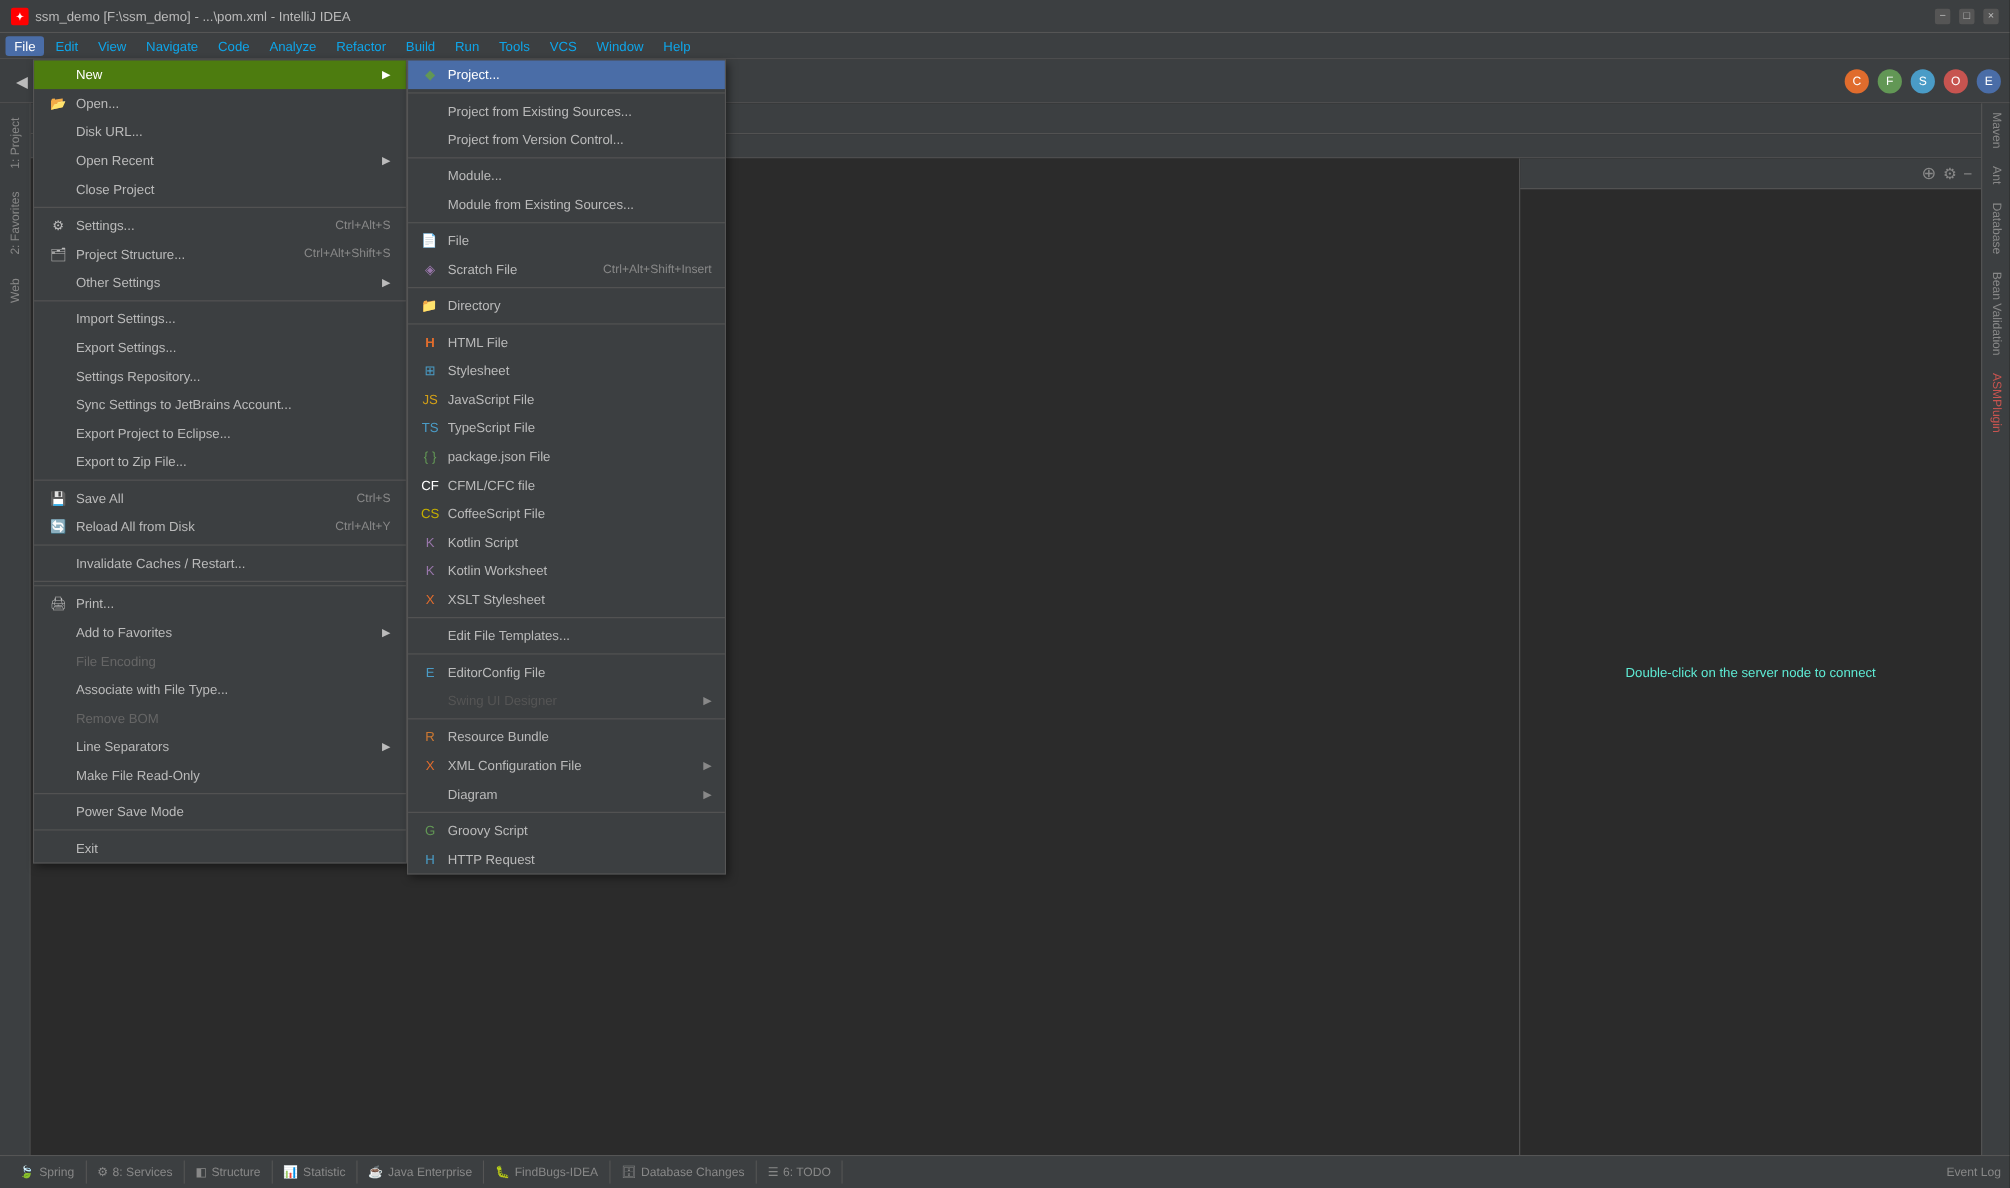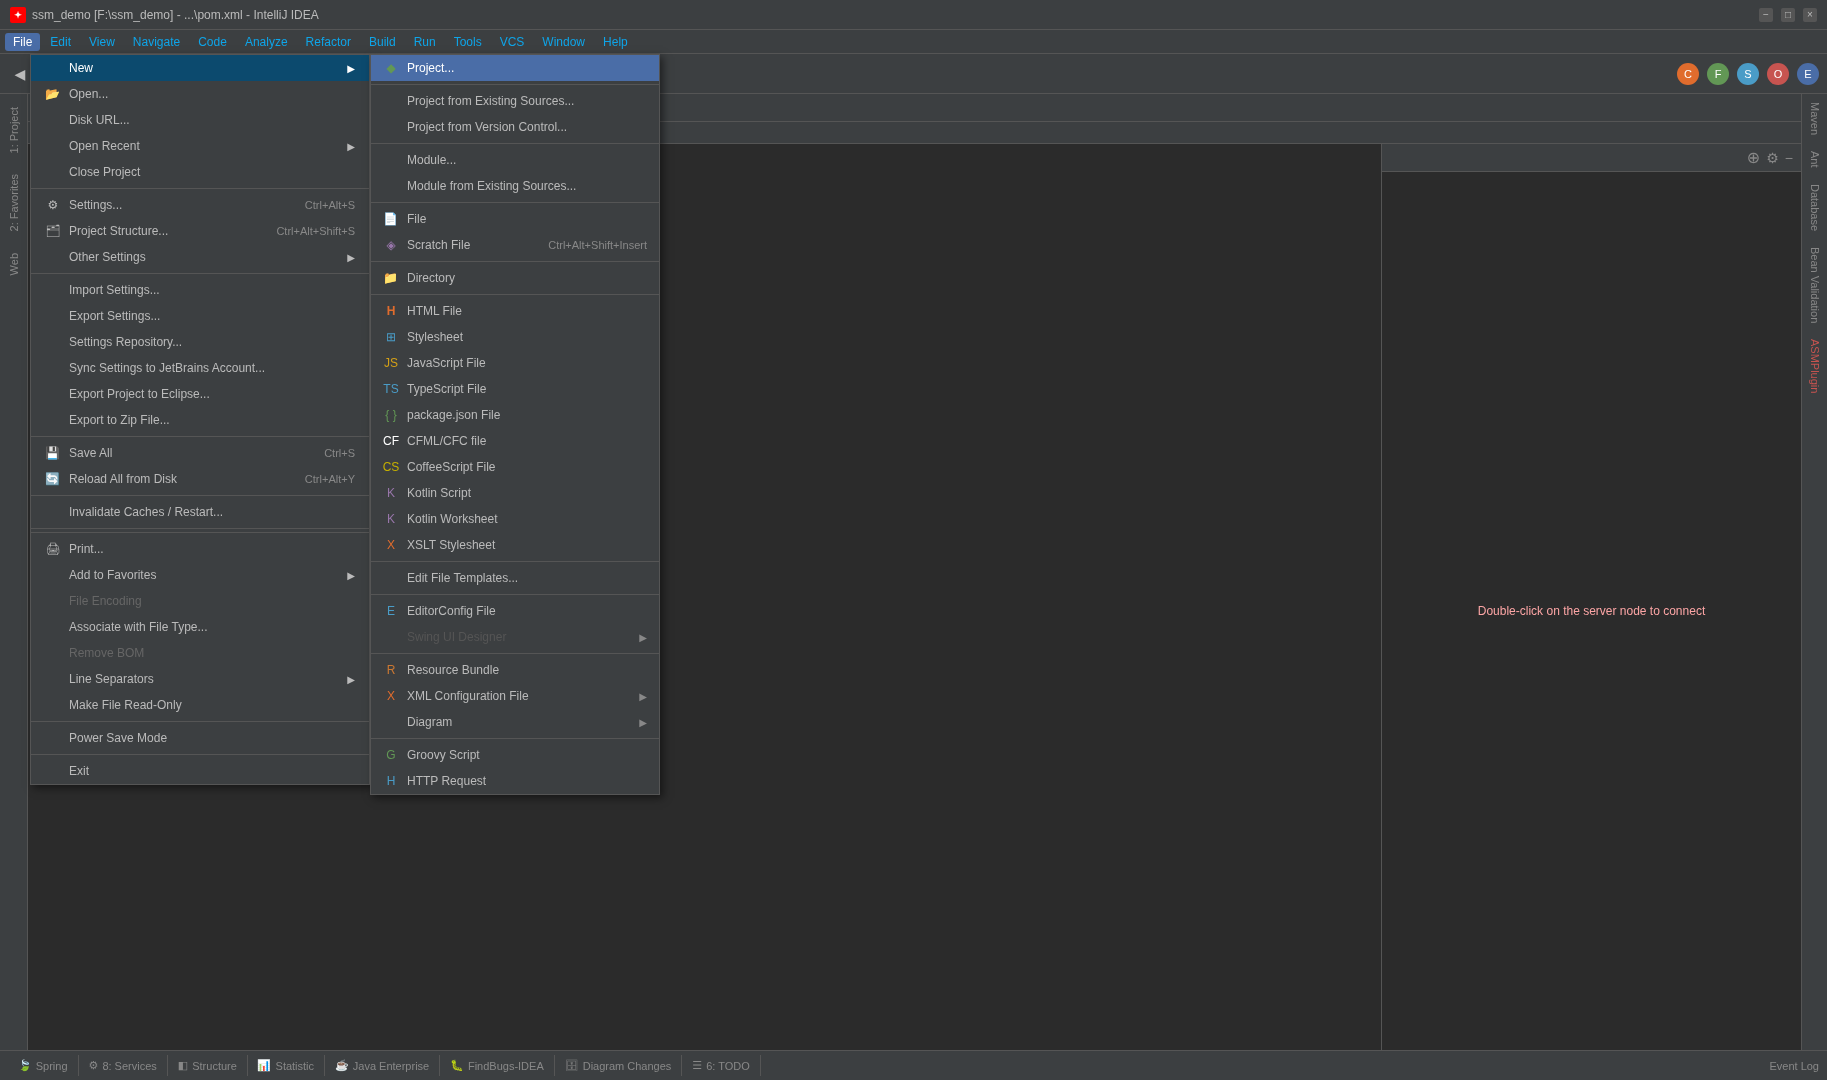--- a/index.html
+++ b/index.html
@@ -355,21 +355,21 @@
       align-items: center;
       padding: 0 10px;
       font-size: 11px;
       color: #888;
       border-bottom: 1px solid #555;
       gap: 4px;
     }
     .breadcrumb-sep { color: #555; }
 
     .new-item-highlighted {
-      background: #0c4a6e;
+      background: #4d7c0f;
       color: white;
     }
     .new-item-highlighted .dropdown-arrow { color: white; }
   </style>
 </head>
 <body>
 
 <div id="title-bar">
   <div id="title-bar-left">
     <div id="app-icon">
@@ -502,21 +502,21 @@
         <div class="code-line"><span class="code-text">&nbsp;&nbsp;&nbsp;&nbsp;&lt;</span><span class="code-tag">properties</span><span class="code-text">&gt;</span></div>
         <div class="code-line"><span class="code-text">&nbsp;&nbsp;&nbsp;&nbsp;&nbsp;&nbsp;&nbsp;&nbsp;&lt;</span><span class="code-tag">thymeleaf.version</span><span class="code-text">&gt;</span></div>
       </div>
 
       <div style="width:420px;background:#2b2b2b;border-left:1px solid #555;display:flex;flex-direction:column;">
         <div style="height:28px;background:#3c3f41;display:flex;align-items:center;padding:0 8px;justify-content:flex-end;gap:6px;border-bottom:1px solid #555;">
           <span style="font-size:16px;color:#888;cursor:pointer;">⊕</span>
           <span style="font-size:14px;color:#888;cursor:pointer;">⚙</span>
           <span style="font-size:14px;color:#888;cursor:pointer;">−</span>
         </div>
-        <div style="flex:1;display:flex;align-items:center;justify-content:center;color:#fca5a5;font-size:12px;">
+        <div style="flex:1;display:flex;align-items:center;justify-content:center;color:#5eead4;font-size:12px;">
           <span>Double-click on the server node to connect</span>
         </div>
       </div>
     </div>
   </div>
 
   <div id="right-sidebars">
     <div class="right-sidebar-tab">Maven</div>
     <div class="right-sidebar-tab">Ant</div>
     <div class="right-sidebar-tab">Database</div>
@@ -545,21 +545,21 @@
   <div class="bottom-tab">
     <span>☕</span>
     <span>Java Enterprise</span>
   </div>
   <div class="bottom-tab">
     <span style="color:#c75450;">🐛</span>
     <span>FindBugs-IDEA</span>
   </div>
   <div class="bottom-tab">
     <span>🗄</span>
-    <span>Diagram Changes</span>
+    <span>Database Changes</span>
   </div>
   <div class="bottom-tab">
     <span>☰</span>
     <span>6: TODO</span>
   </div>
   <div class="bottom-status">
     <span style="cursor:pointer;color:#888;font-size:11px;">Event Log</span>
   </div>
 </div>
 

